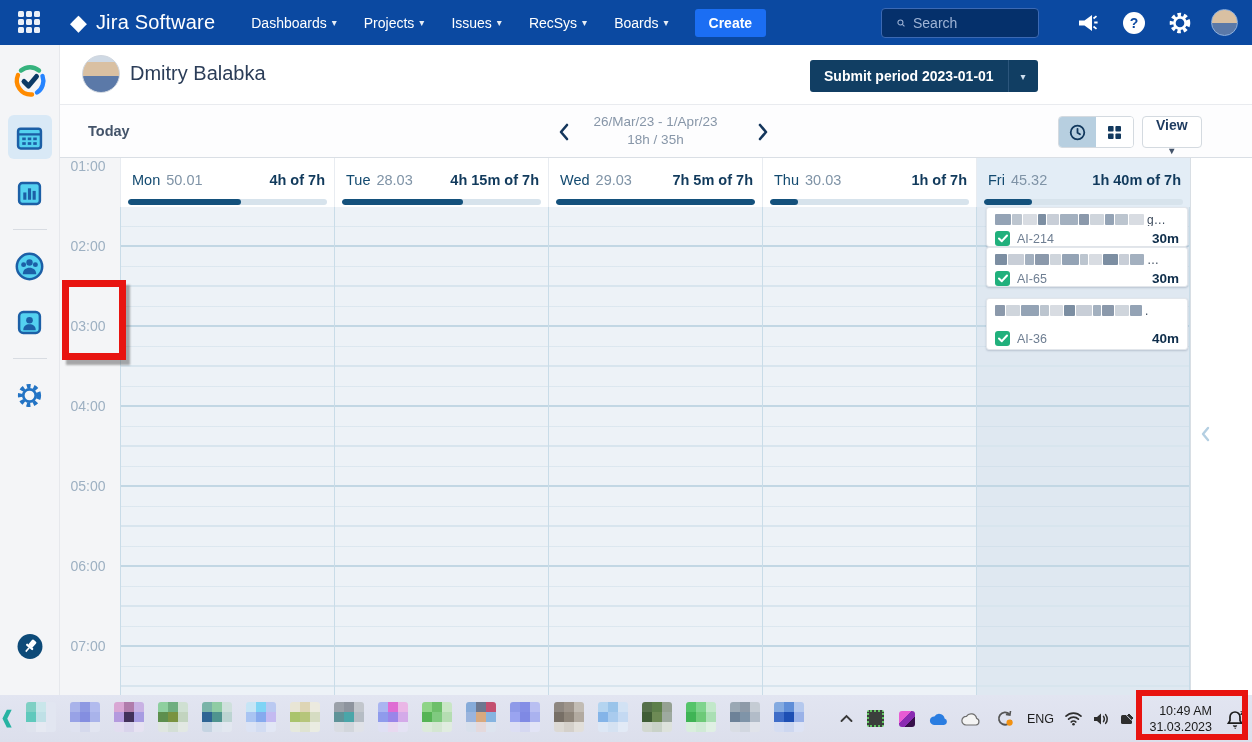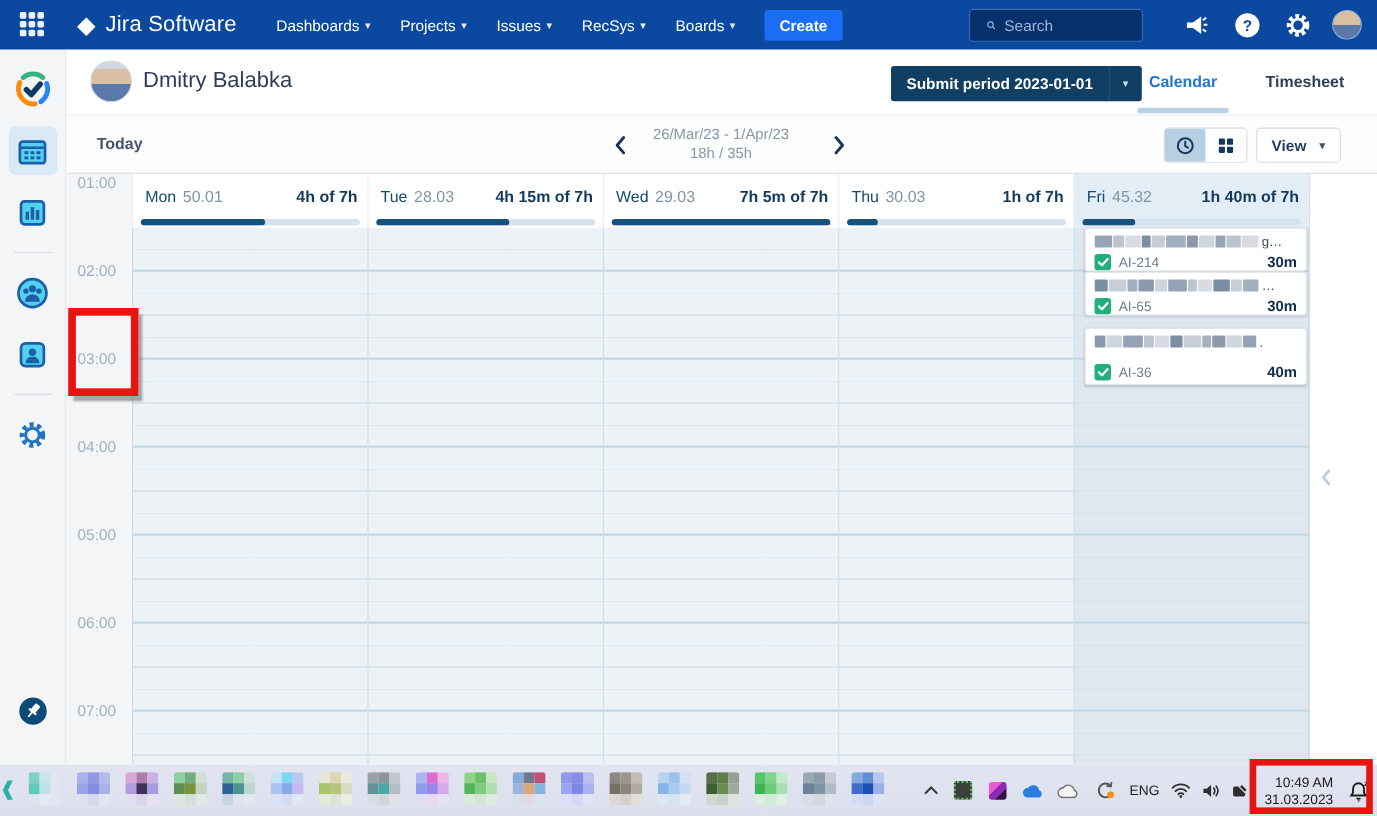--- a/index.html
+++ b/index.html
@@ -44,21 +44,21 @@
   .tab.active::after { content:""; position:absolute; left:12px; right:12px; bottom:2px; height:5px; background:#b9d3e6; border-radius:2px; }
 
   
   .toolbar { position:absolute; left:60px; top:105px; width:1192px; height:53px; background:#fdfdfe; border-bottom:1px solid #dadfe5; z-index:9; }
   .today-label { position:absolute; left:28px; top:18px; font-size:14.5px; font-weight:bold; color:#44546a; cursor:pointer; }
   .nav-chevron { position:absolute; top:16px; width:20px; height:22px; cursor:pointer; display:flex; align-items:center; justify-content:center; }
   .range-block { position:absolute; left:518px; top:8px; width:155px; text-align:center; color:#8796a8; font-size:13.5px; line-height:18px; }
   .segmented { position:absolute; left:998px; top:11px; height:32px; display:flex; border:1px solid #d4dae0; border-radius:4px; overflow:hidden; background:#fff; }
   .seg-btn { width:37px; display:flex; align-items:center; justify-content:center; cursor:pointer; background:#fff; }
   .seg-btn.active { background:#b7cfe0; }
-  .view-btn { position:absolute; left:1082px; top:11px; height:32px; padding:0 13px; display:flex; align-items:center; gap:12px; border:1px solid #d4dae0; border-radius:4px; background:#fff; font-size:14px; font-weight:bold; color:#1d3a5f; cursor:pointer; }
+  .view-btn { position:absolute; left:1082px; top:11px; height:32px; padding:0 13px; display:flex; align-items:center; gap:12px; border:1px solid #d4dae0; border-radius:4px; background:#fff; font-size:14px; font-weight:bold; color:#1d3a5f; cursor:pointer;flex-direction:column; }
   .view-btn .caret { font-size:10px; color:#44546a; }
 
   
   .time-gutter { position:absolute; left:60px; top:158px; width:60px; height:537px; background:#f4f5f7; z-index:2; }
   .time-label { position:absolute; left:0; width:56px; text-align:center; font-size:14px; color:#9db0c2; }
   .day-header { position:absolute; top:158px; height:49px; background:#fff; border-left:1px solid #e8ecf1; z-index:3; }
   .day-header.today { background:#e3edf6; }
   .day-header .dh-row { display:flex; align-items:baseline; padding:14px 9px 0 11px; font-size:14.5px; }
   .dh-name { font-weight:normal; color:#134a70; margin-right:6px; }
   .dh-date { color:#7f93a6; }
@@ -249,24 +249,20 @@
     </div>
   </aside>
 
   <section class="profile-bar">
     <div class="avatar-lg"></div>
     <div class="user-name">Dmitry Balabka</div>
     <div class="submit-group">
       <span class="submit-main">Submit period 2023-01-01</span>
       <span class="submit-caret">▾</span>
     </div>
-    <div class="tabs">
-      <div class="tab active">Calendar</div>
-      <div class="tab">Timesheet</div>
-    </div>
   </section>
 
   <section class="toolbar">
     <div class="today-label">Today</div>
     <div class="nav-chevron" style="left:493px;">
       <svg width="13" height="18" viewBox="0 0 13 18">
           <path d="M10 2 L4 9 L10 16" stroke="#14365c" stroke-width="2.6" fill="none" stroke-linecap="round" stroke-linejoin="round"></path>
         </svg>
     </div>
     <div class="range-block">

